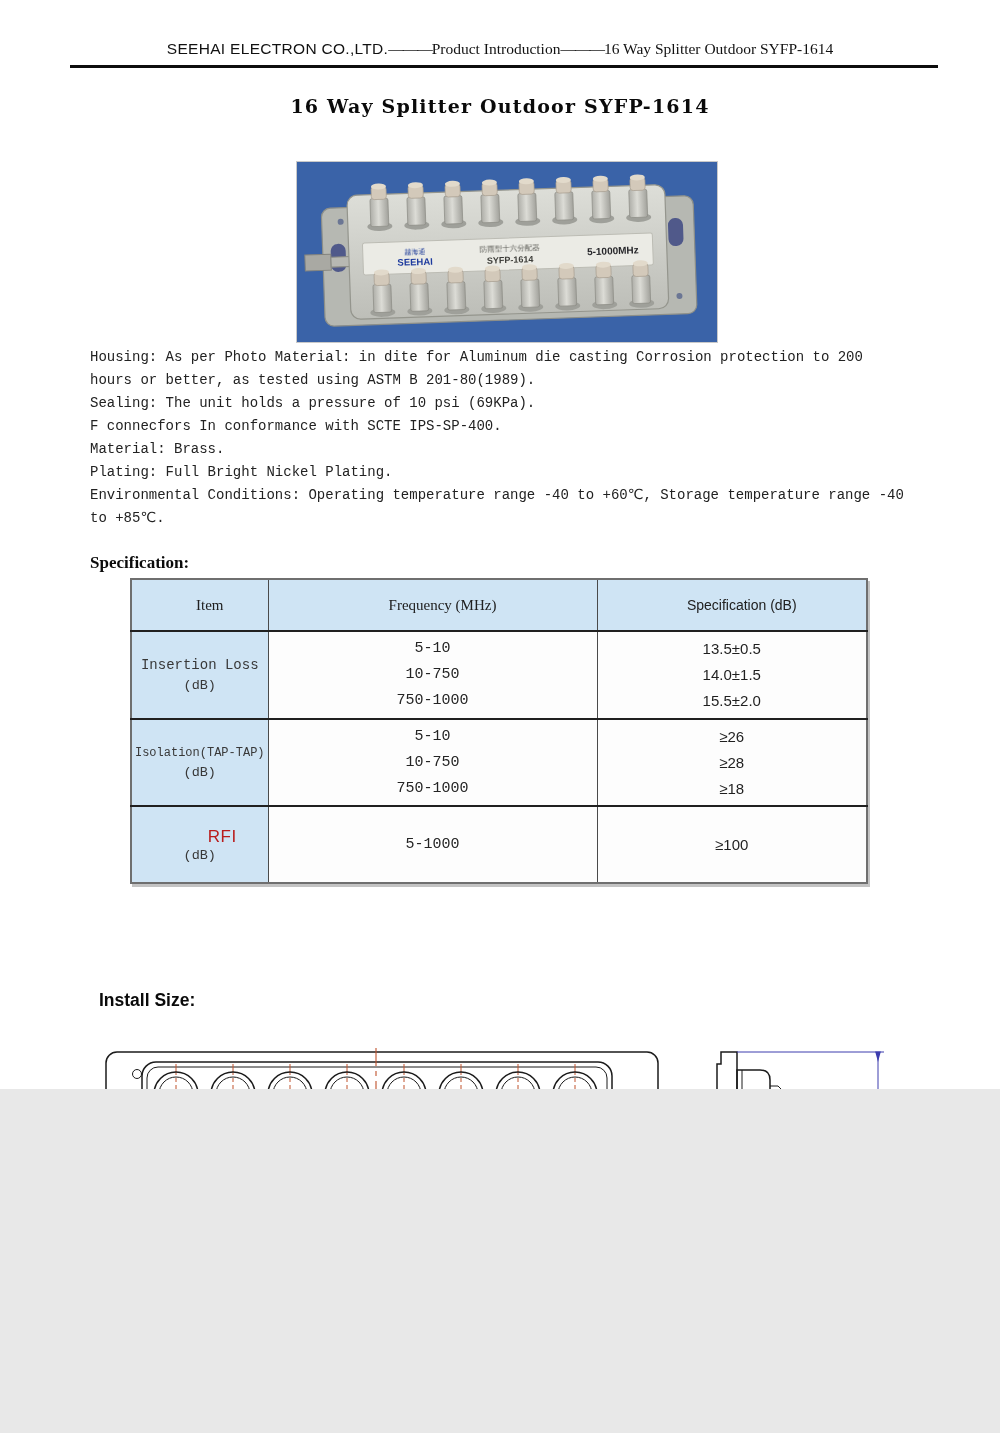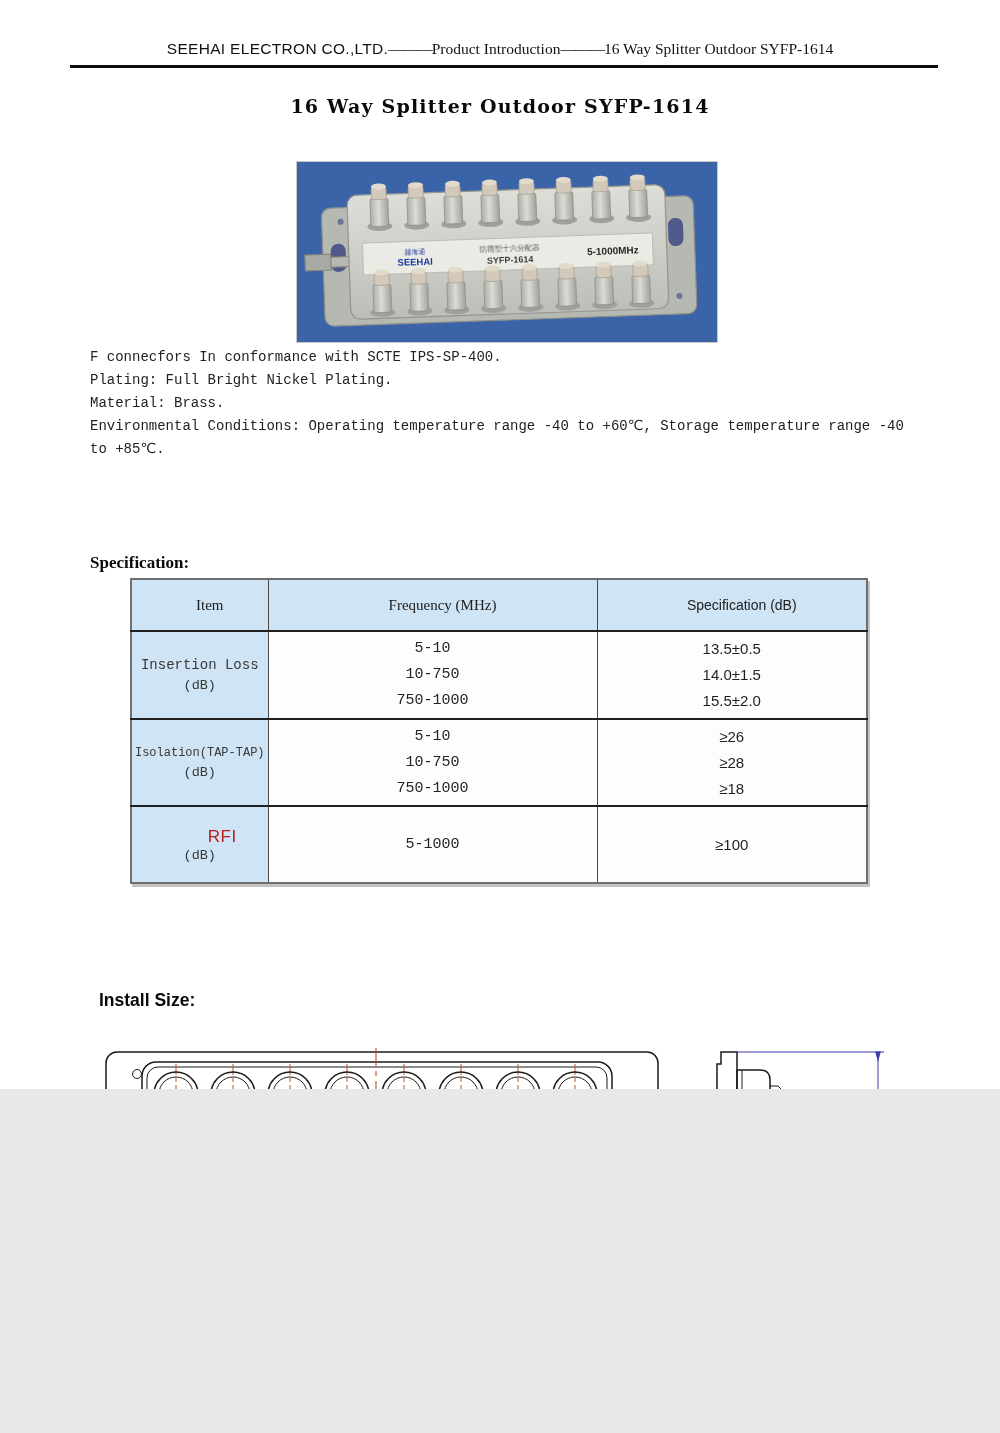--- a/index.html
+++ b/index.html
@@ -141,23 +141,25 @@
         <text x="118" y="89" text-anchor="middle" font-size="7" fill="#23409b" class="blurred">越海通</text>
         <text x="118" y="100" text-anchor="middle" font-size="9.5" font-weight="bold" fill="#1d3a9e" font-family="Liberation Sans,sans-serif">SEEHAI</text>
         <text x="213" y="89" text-anchor="middle" font-size="7.5" fill="#5a5a55" class="blurred">防雨型十六分配器</text>
         <text x="213" y="101" text-anchor="middle" font-size="9" font-weight="bold" fill="#3c3c38" font-family="Liberation Sans,sans-serif">SYFP-1614</text>
         <text x="316" y="96" text-anchor="middle" font-size="10" font-weight="bold" fill="#26262a" font-family="Liberation Sans,sans-serif">5-1000MHz</text>
       </g>
     </svg>
   </div>
 
   <div class="desc">
+    <p>Housing: As per Photo Material: in dite for Aluminum die casting Corrosion protection to 200 hours or better, as tested using ASTM B 201-80(1989).</p>
+    <p>Sealing: The unit holds a pressure of 10 psi (69KPa).</p>
     <p>F connecfors In conformance with SCTE IPS-SP-400.</p>
+    <p>Material: Brass.</p>
     <p>Plating: Full Bright Nickel Plating.</p>
-    <p>Material: Brass.</p>
     <p>Environmental Conditions: Operating temperature range -40 to +60℃, Storage temperature range -40 to +85℃.</p>
   </div>
 
   <div class="spec-heading">Specification:</div>
 
   <table class="spec-table">
     <colgroup>
         <col class="c1">
         <col class="c2">
         <col class="c3">

